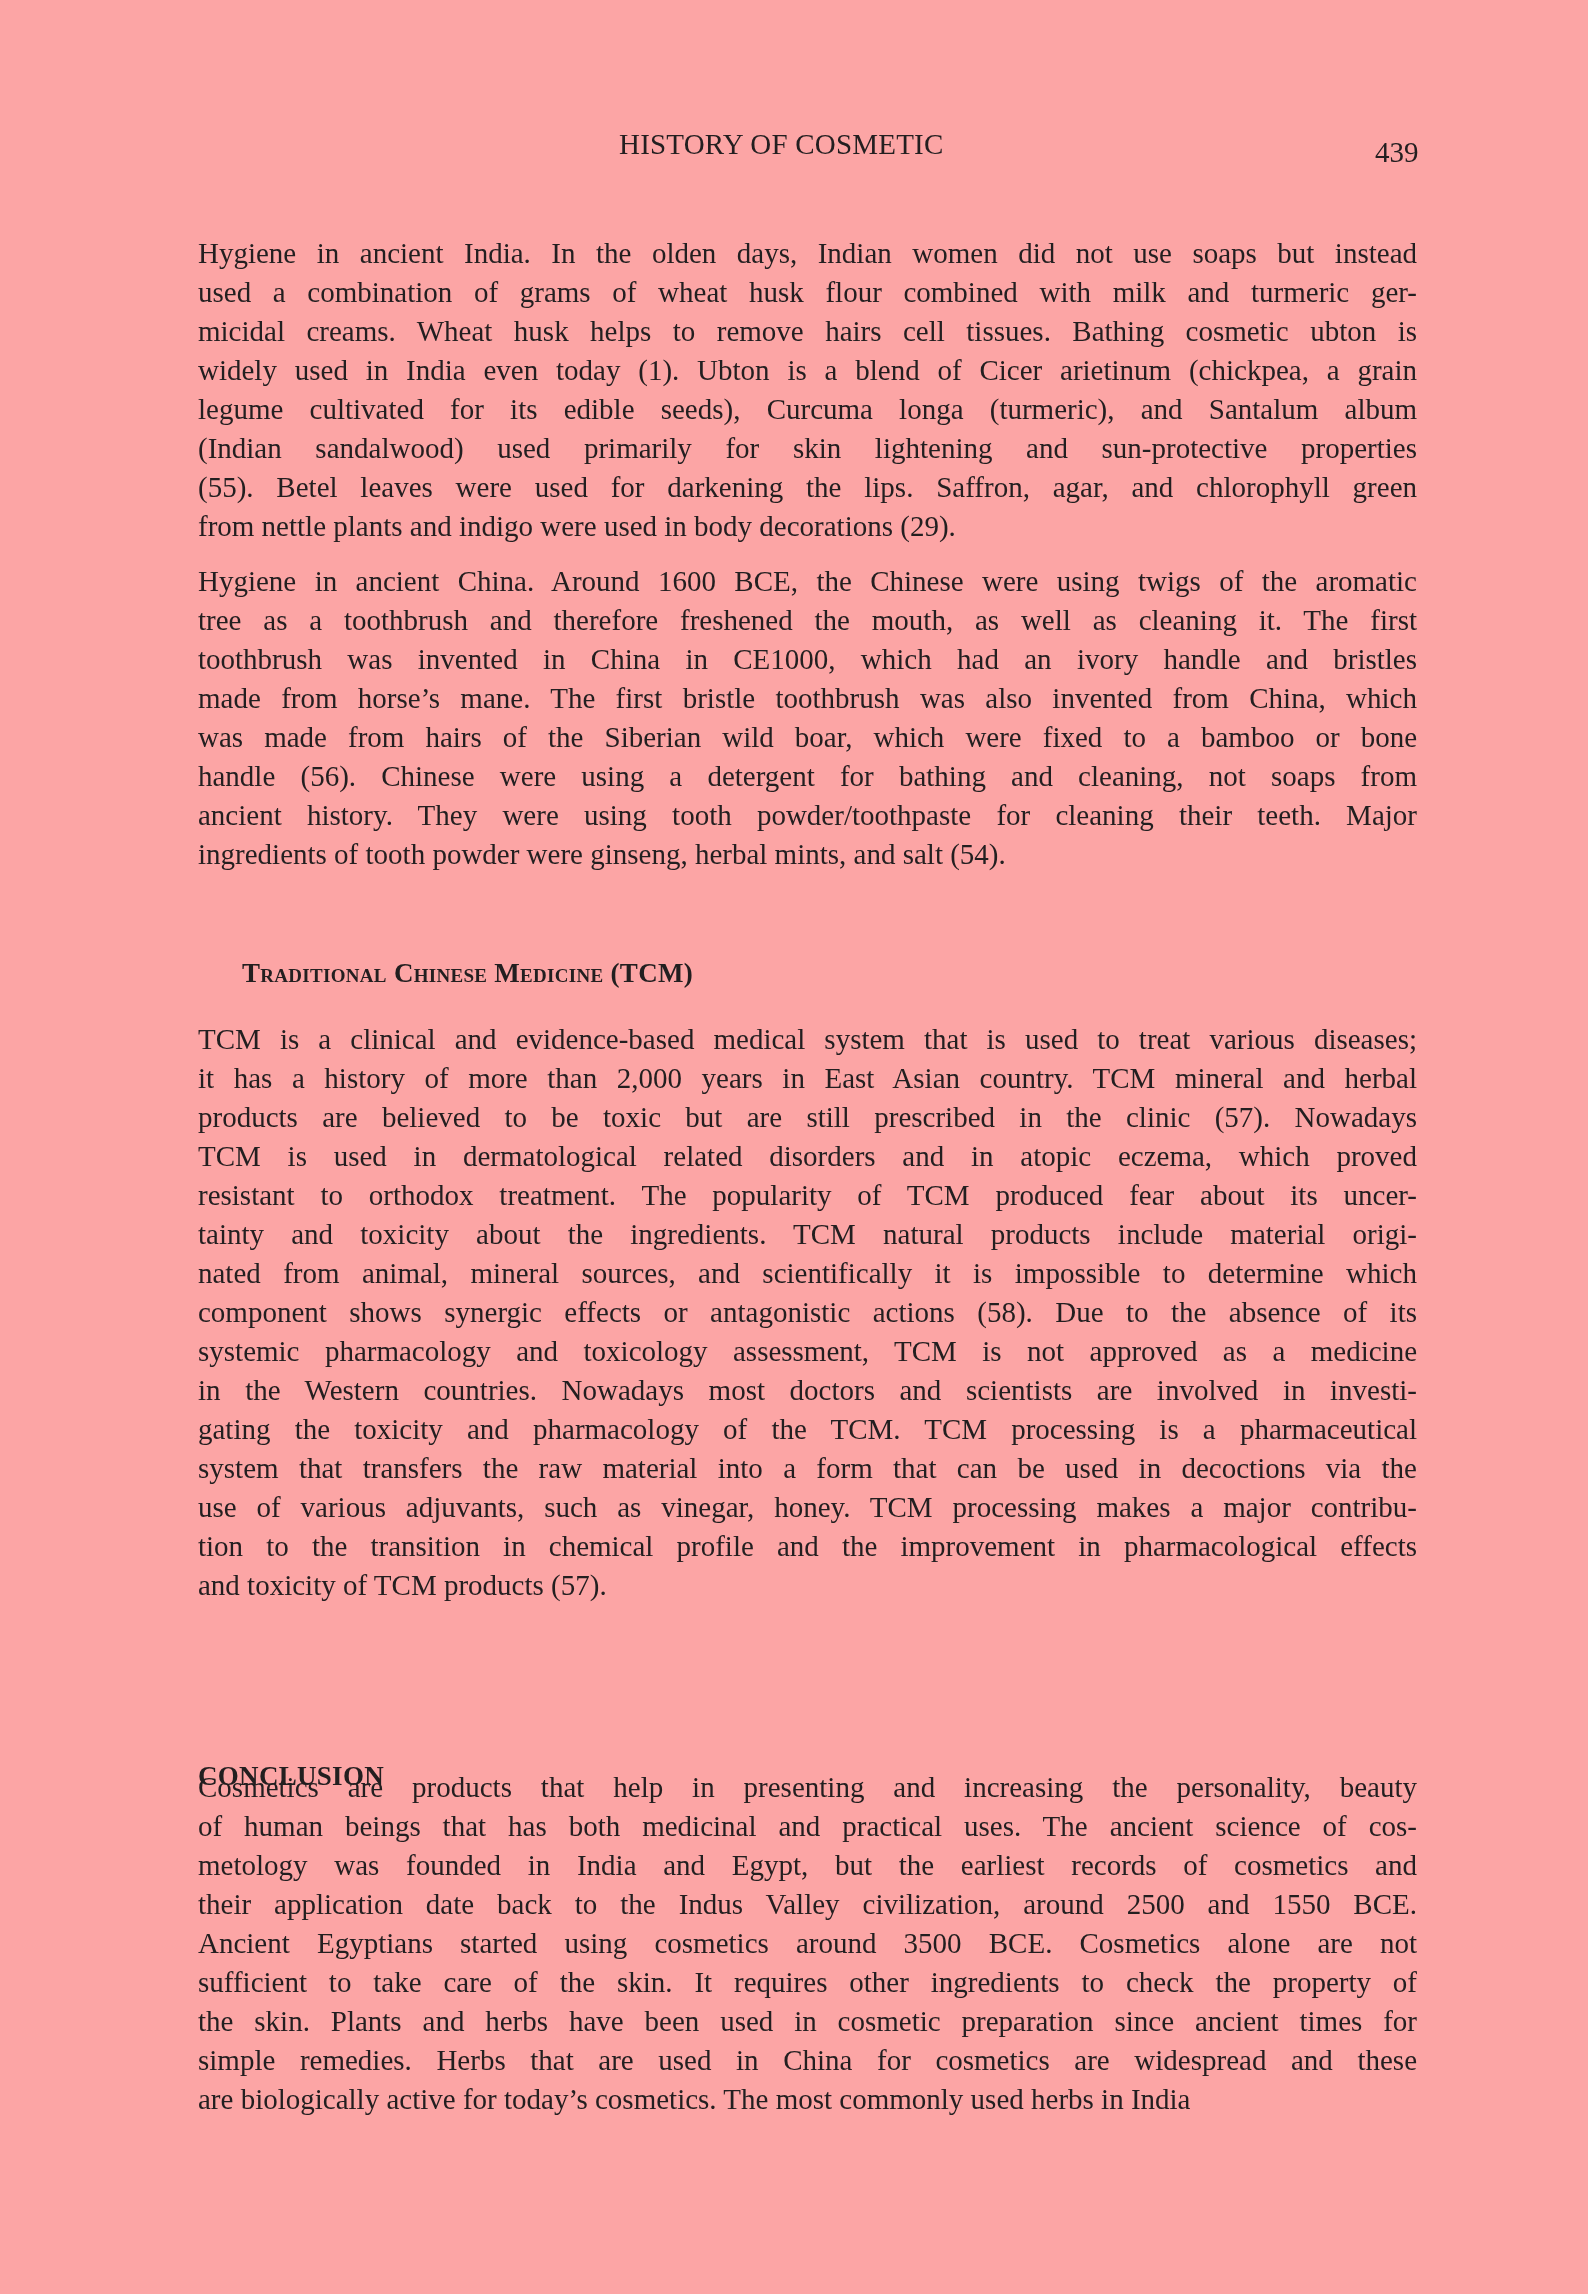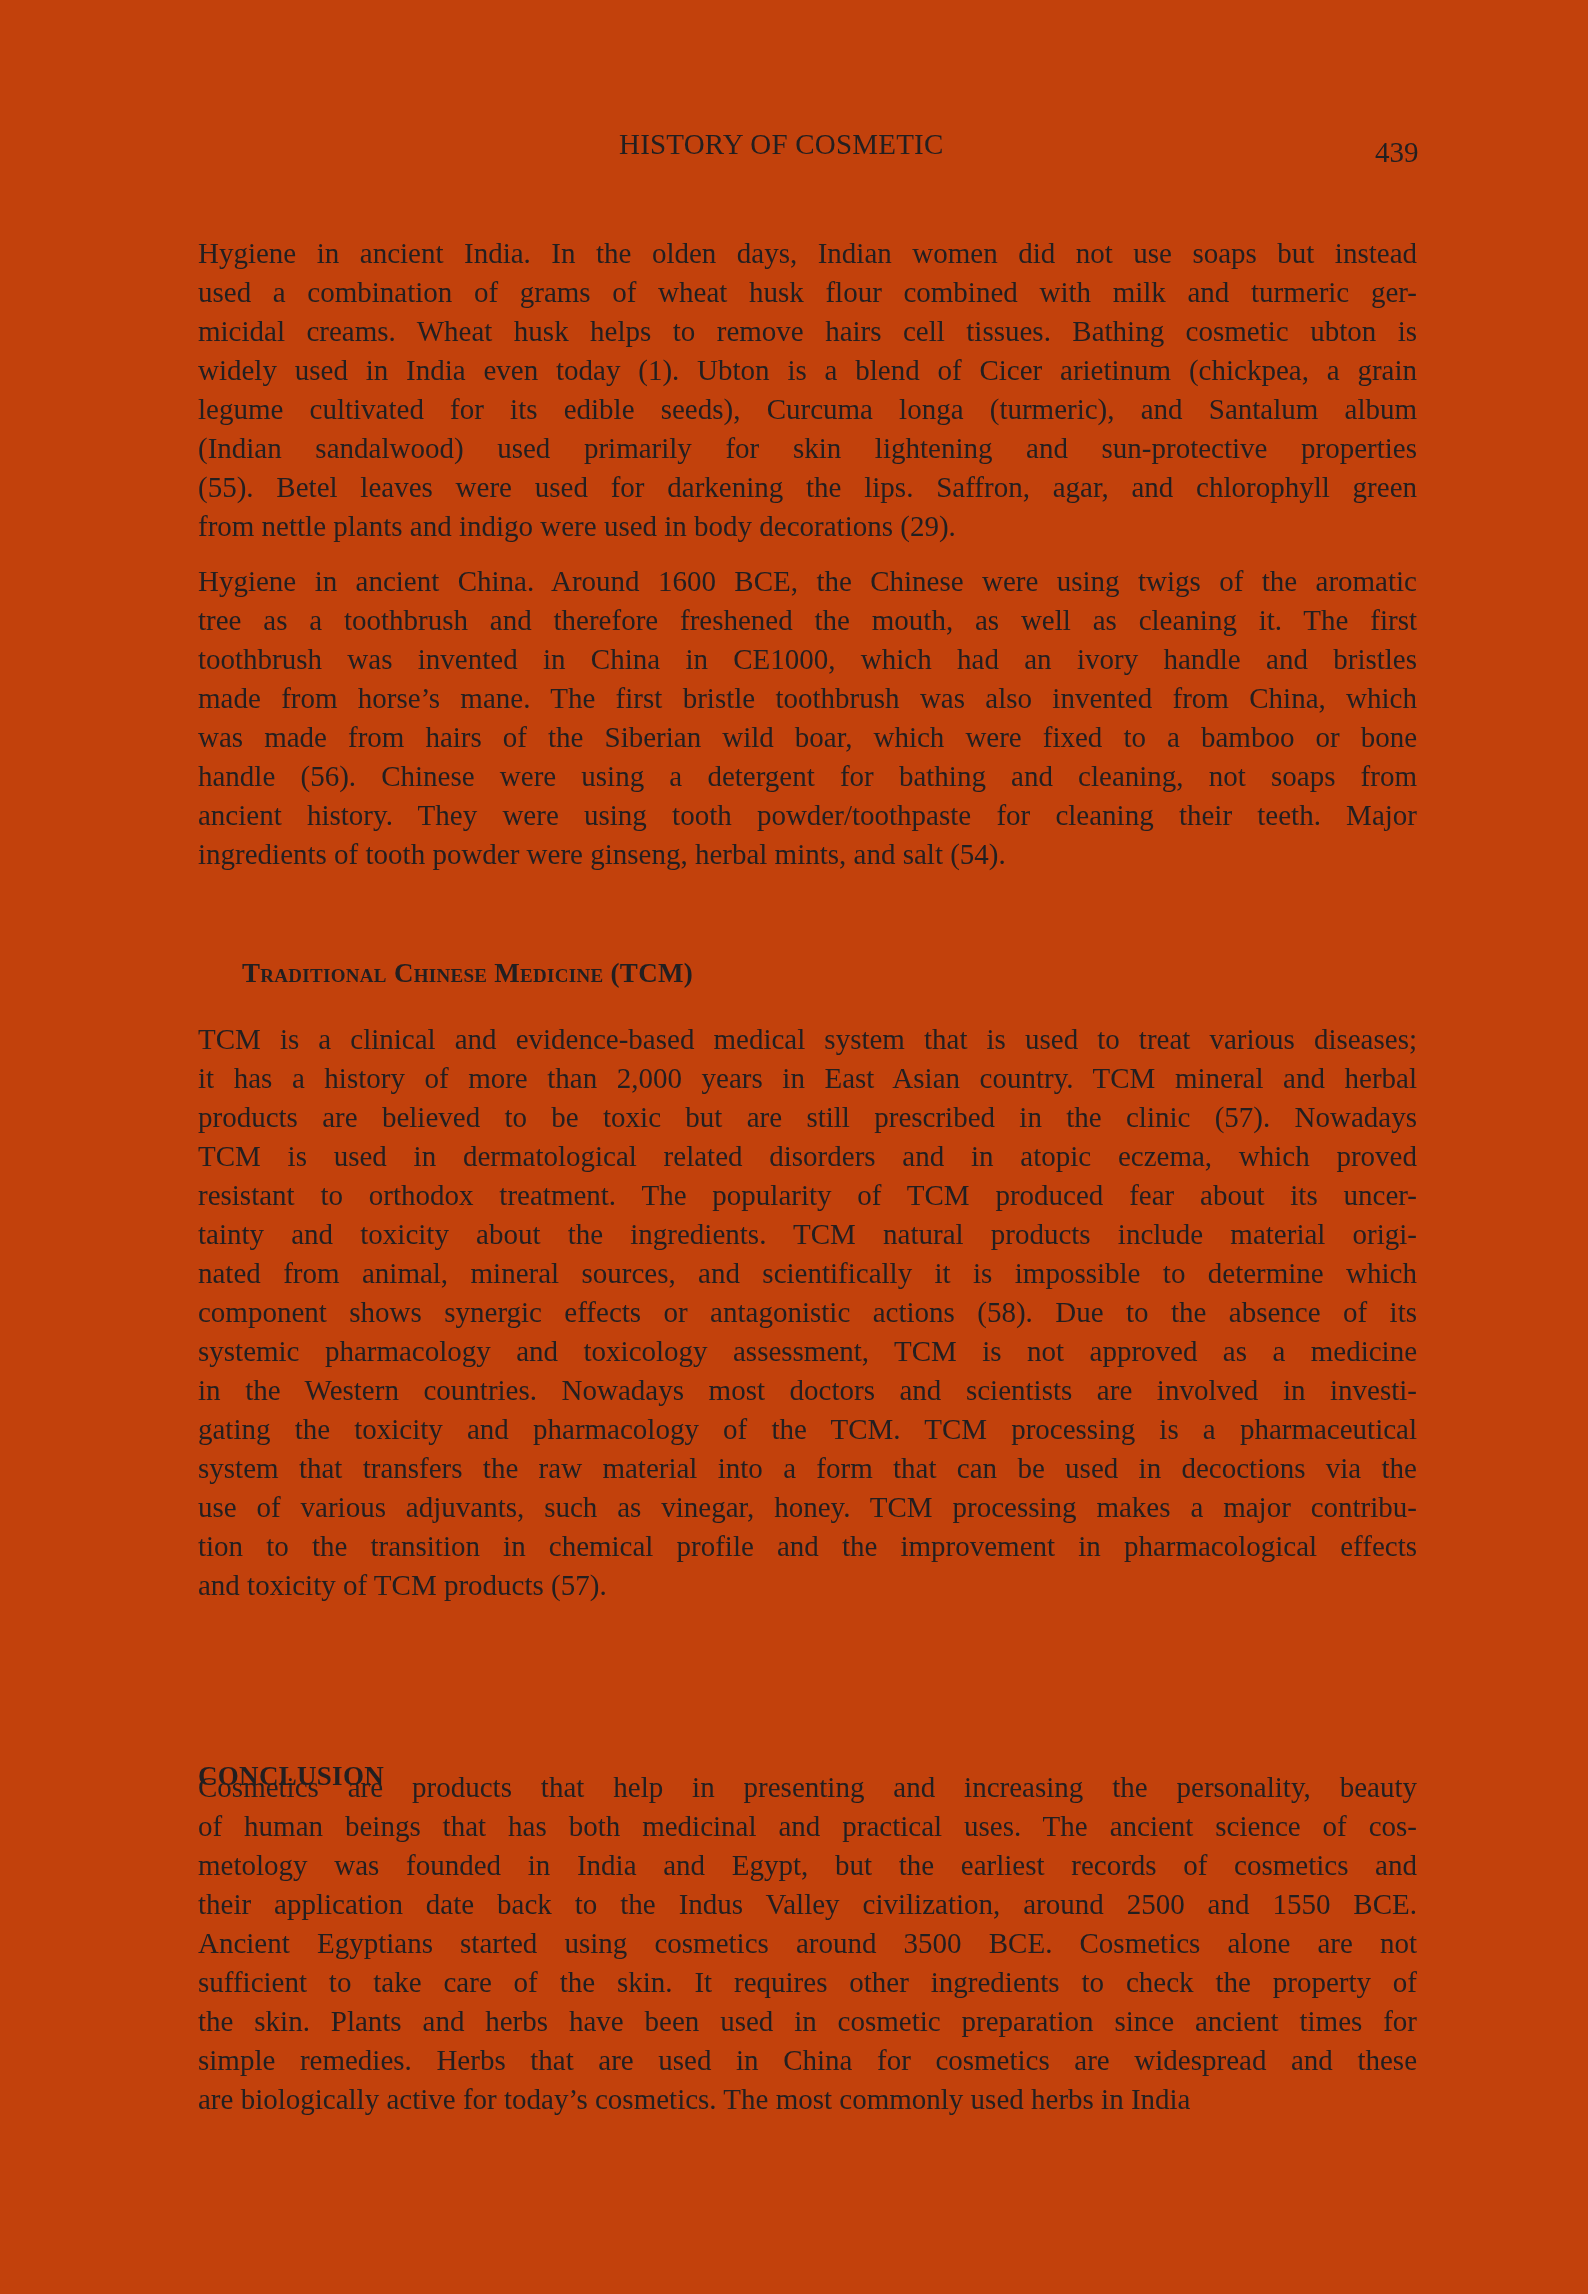--- a/index.html
+++ b/index.html
@@ -1,17 +1,17 @@
 <!DOCTYPE html>
 <html style="font-size:15px"><head>
 <meta charset="utf-8">
 <style>
   html, body { margin: 0; padding: 0; background: #ffffff; }
   body { width: 1589px; height: 2295px; position: relative; overflow: hidden; }
-  .page { position: absolute; left: 0; top: 0; width: 1589px; height: 2295px; background: #c2410c; color: #231f20;
+  .page { position: absolute; left: 0; top: 0; width: 1589px; height: 2295px; background: #fca5a5; color: #231f20;
           font-family: "Liberation Serif", "DejaVu Serif", serif; }
   .running-head { position: absolute; top: 128px; left: 0; width: 1589px; height: 38px; font-size: 29px; }
   .running-title { position: absolute; left: 619px; top: 0; letter-spacing: 0.2px; }
   .page-number { position: absolute; left: 1375px; top: 0; margin-top: 8px; }
   .block { position: absolute; left: 198px; width: 1219px; font-size: 29px; line-height: 39px; }
   .line { display: block; height: 39px; white-space: nowrap; text-align: justify; text-align-last: justify; }
   .line.last { text-align-last: left; }
   .it { }
   .h-small { position: absolute; left: 198px; font-size: 27px; font-weight: bold; letter-spacing: 0.3px; }
   .sc { font-variant: small-caps; margin-left: 44px; }

